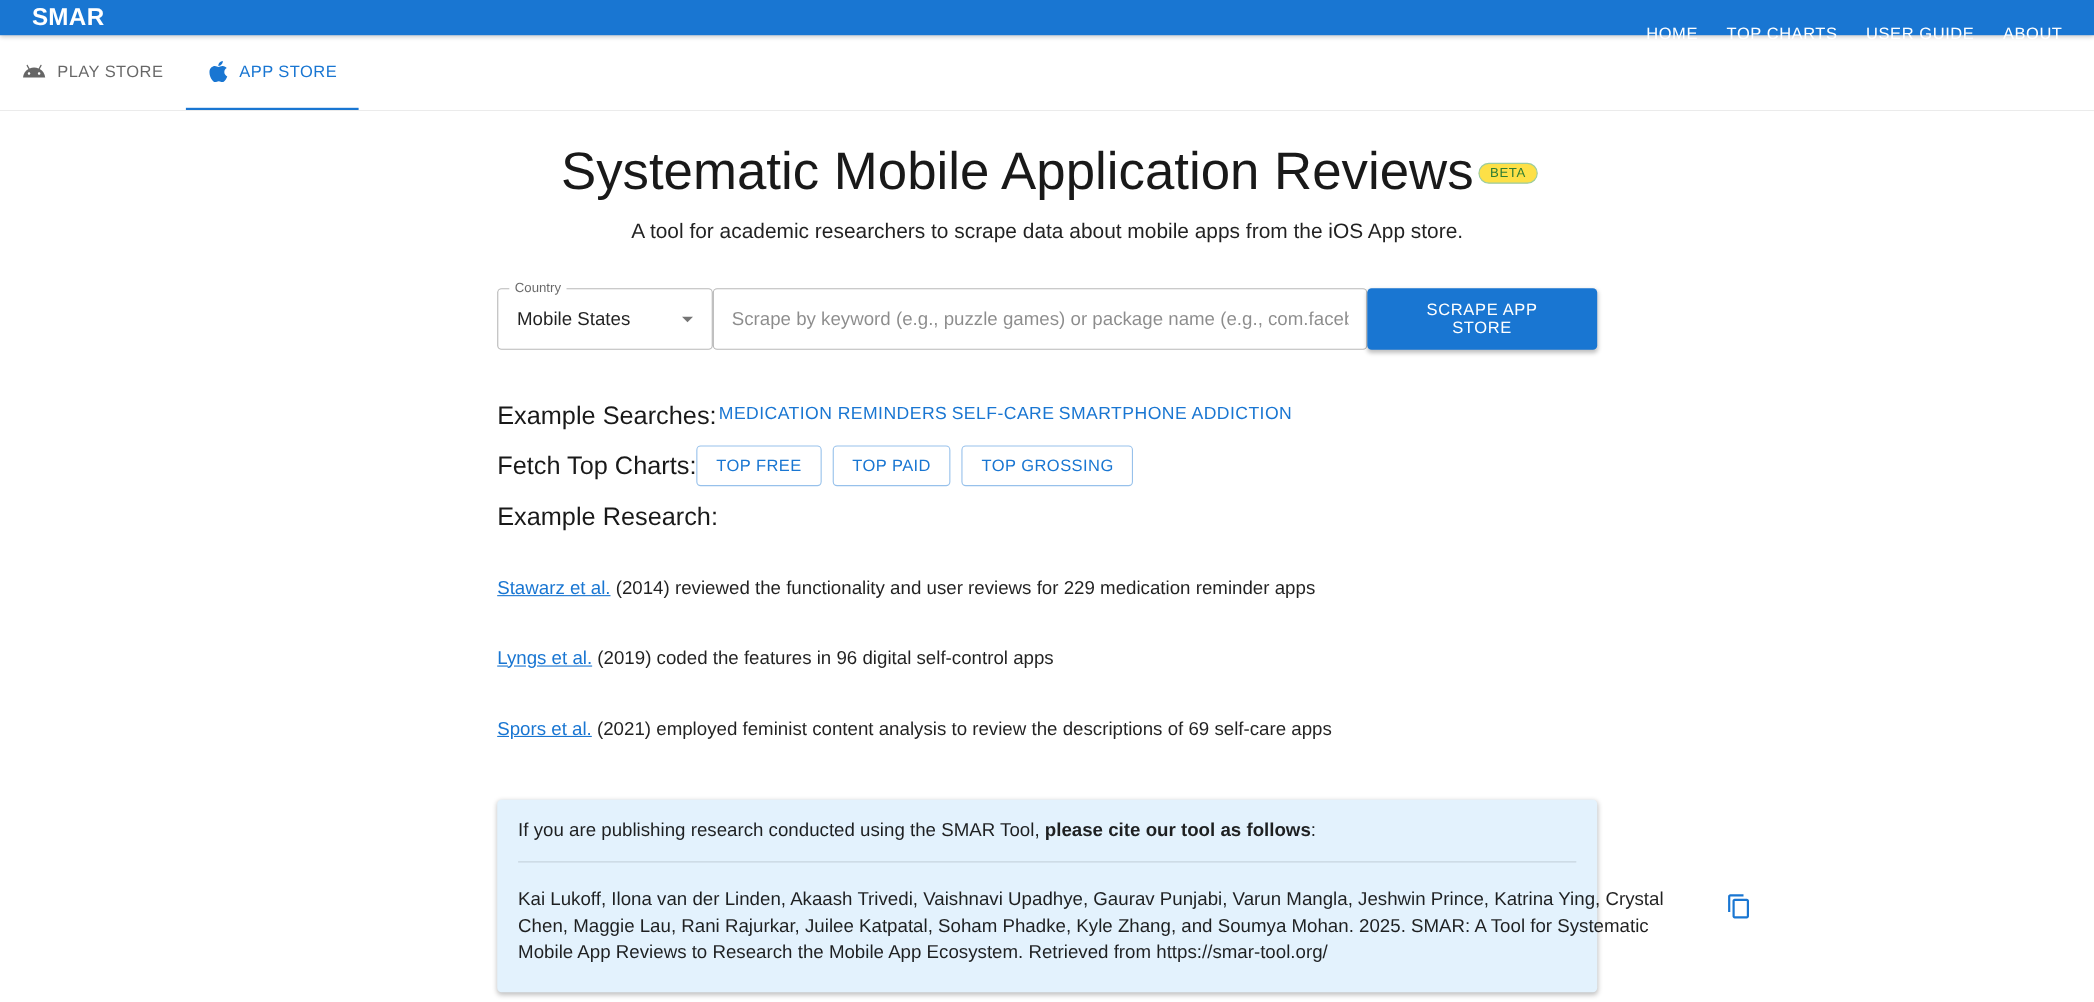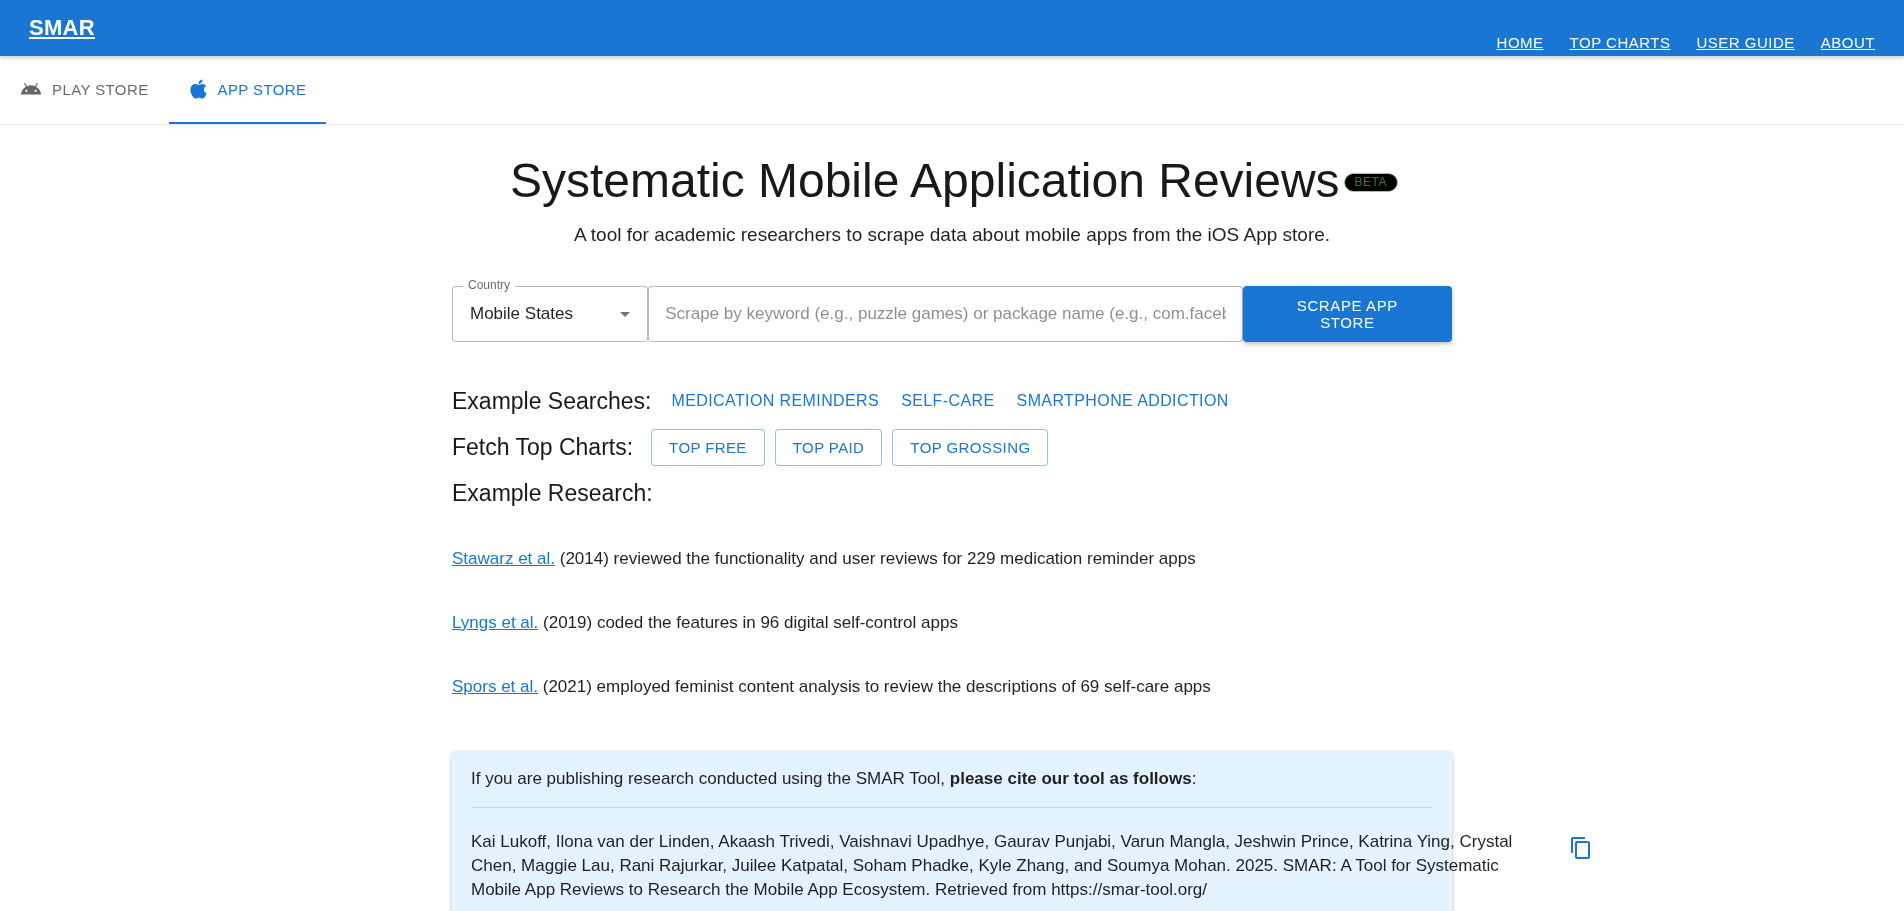--- a/index.html
+++ b/index.html
@@ -6,29 +6,29 @@
   html, body {
     width: 1904px; height: 911px;
     font-family: "Liberation Sans", sans-serif;
     background: #ffffff;
     color: rgba(0,0,0,0.87);
     overflow: hidden;
   }
 
   
   .appbar {
-    height: 56px;
+    height: 32px;
     background: #1976d2;
     color: #fff;
     display: flex;
     align-items: center;
     justify-content: space-between;
     padding: 0 29px 0 29px;
     box-shadow: 0 2px 4px rgba(0,0,0,0.2);
-    position: relative; z-index: 5; text-decoration: underline;
+    position: relative; z-index: 5;
   }
   .brand { font-size: 22px; font-weight: bold; letter-spacing: 0.3px; cursor: pointer; }
   .nav-links { display: flex; align-items: center; gap: 26px; margin-top: 29px; }
   .nav-link {
     color: #fff; font-size: 15px; letter-spacing: 0.5px;
     text-transform: uppercase; cursor: pointer; text-decoration: none;
   }
 
   
   .tabbar {
@@ -59,21 +59,21 @@
     font-size: 48px; font-weight: 400; color: rgba(0,0,0,0.9);
     display: inline-block; line-height: 1.1;
   }
   .beta-chip {
     display: inline-block;
     font-size: 12px; font-weight: 500; letter-spacing: 0.5px;
     color: #2e7d32;
     border: 1px solid #9ccc9e;
     border-radius: 11px;
     padding: 2px 10px;
-    background: #000000;
+    background: #fde047;
     vertical-align: middle;
     position: relative; top: -2px; left: 4px;
   }
   .subtitle { margin-top: 16px; font-size: 19px; color: rgba(0,0,0,0.87); }
 
   
   .form-row {
     margin-top: 40px;
     display: flex; align-items: flex-end; 
   }
@@ -114,21 +114,21 @@
     color: #fff;
     border: none; border-radius: 4px;
     font-size: 15px; font-weight: 500; letter-spacing: 0.6px;
     text-transform: uppercase;
     font-family: "Liberation Sans", sans-serif;
     cursor: pointer;
     box-shadow: 0 2px 4px rgba(0,0,0,0.25);
   }
 
   
-  .section-row { display: flex; align-items: center; gap: 18px; }
+  .section-row { display: flex; align-items: center; }
   .section-heading { font-size: 23px; font-weight: 400; color: rgba(0,0,0,0.9); }
 
   .examples-row { margin-top: 46px; }
   .example-link {
     color: #1976d2; font-size: 16px; font-weight: 500;
     letter-spacing: 0.4px; text-transform: uppercase;
     text-decoration: none; cursor: pointer; padding: 4px 2px;
   }
 
   .charts-row { margin-top: 14px; }

